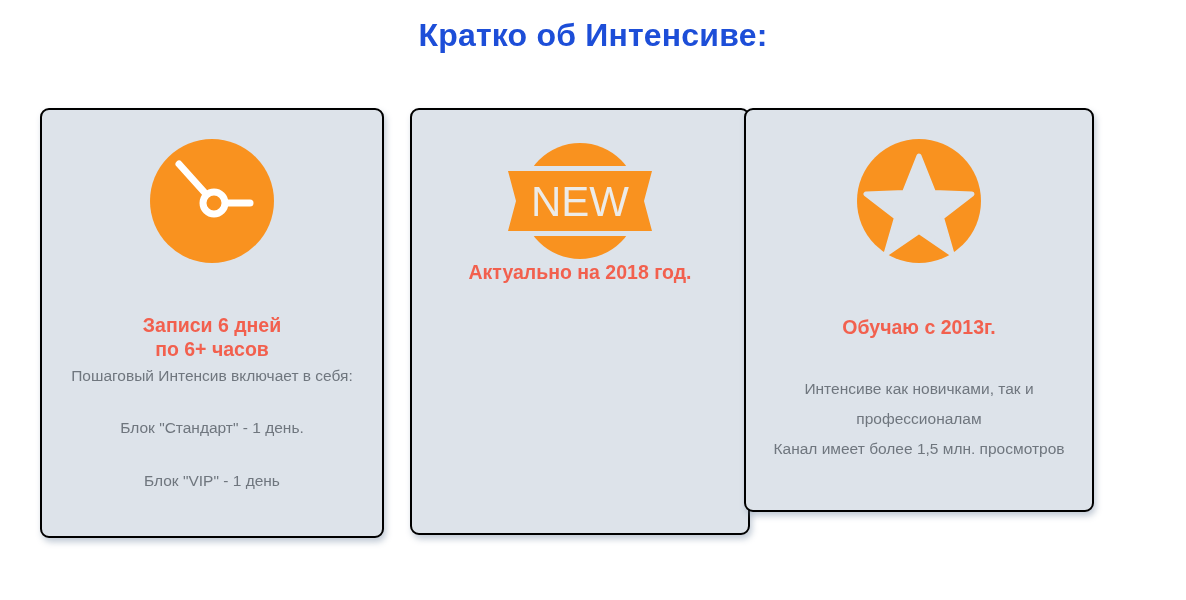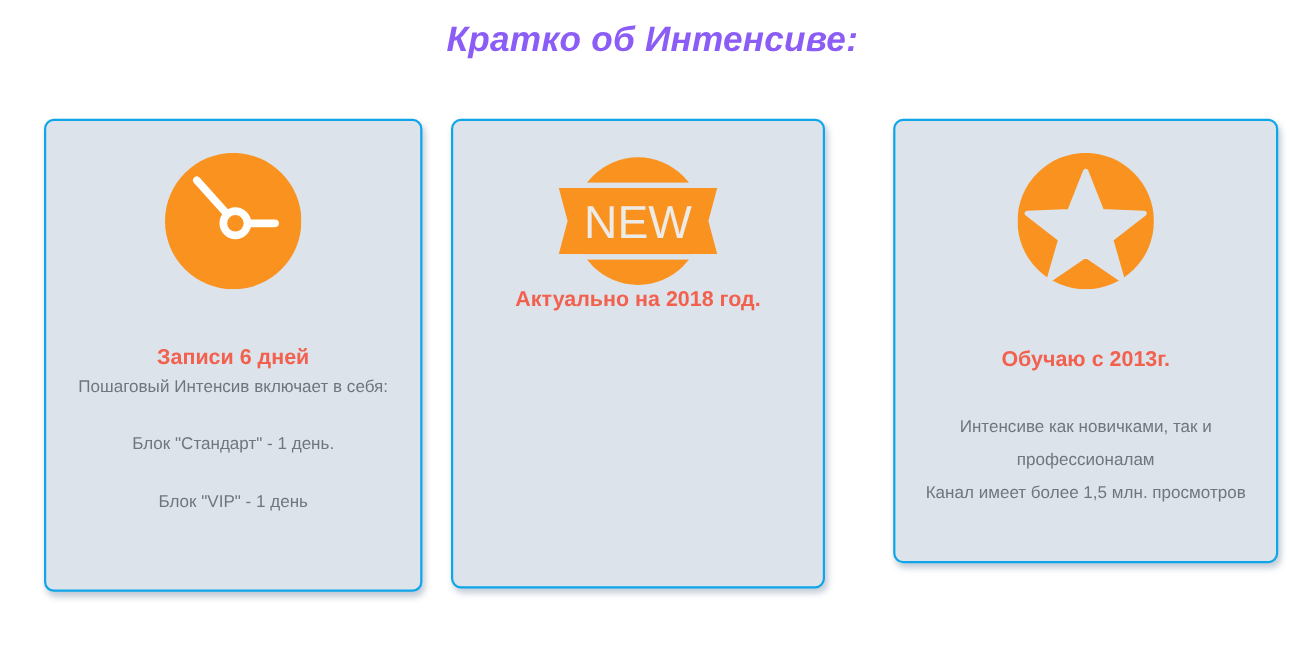--- a/index.html
+++ b/index.html
@@ -21,48 +21,47 @@
 
   
   .page-title {
     position: absolute;
     top: 17px;
     left: 0;
     width: 1186px;
     text-align: center;
     font-size: 32px;
     font-weight: bold;
-    color: #8b5cf6;
+    color: #1d4ed8;
     letter-spacing: 0.2px;
-    font-style: italic;
   }
 
   
   .cards {
     position: absolute;
     top: 108px;
     left: 40px;
     width: 1082px;
     height: 440px;
   }
 
   .card {
     position: absolute;
     top: 0;
     background: #dde3ea;
-    border: 2px solid #0ea5e9;
+    border: 2px solid #000000;
     border-radius: 9px;
     box-shadow: 2px 4px 6px rgba(120, 140, 165, 0.45);
     text-align: center;
     overflow: hidden;
   }
 
   .card-1 { left: 0px;   width: 344px; height: 430px; }
   .card-2 { left: 370px; width: 340px; height: 427px; }
-  .card-3 { left: 772px; width: 350px; height: 404px; }
+  .card-3 { left: 704px; width: 350px; height: 404px; }
 
   
   .icon-wrap {
     width: 100%;
     height: 150px;
     display: flex;
     align-items: center;
     justify-content: center;
     padding-top: 32px;
   }
@@ -117,20 +116,21 @@
           <line x1="64" y1="64" x2="29" y2="25" stroke="#ffffff" stroke-width="7" stroke-linecap="round"></line>
 
           <line x1="64" y1="64" x2="100" y2="64" stroke="#ffffff" stroke-width="7" stroke-linecap="round"></line>
 
           <circle cx="64" cy="64" r="11" fill="#f9921f" stroke="#ffffff" stroke-width="7"></circle>
         </svg>
       </div>
 
       <div class="card-heading">
         <div>Записи 6 дней</div>
+        <div>по 6+ часов</div>
       </div>
 
       <div class="card-body body-1">Пошаговый Интенсив включает  в себя:</div>
       <div class="card-body body-2">Блок "Стандарт" - 1 день.</div>
       <div class="card-body body-3">Блок "VIP" - 1 день</div>
     </div>
 
     <div class="card card-2">
 
       <div class="icon-wrap">

